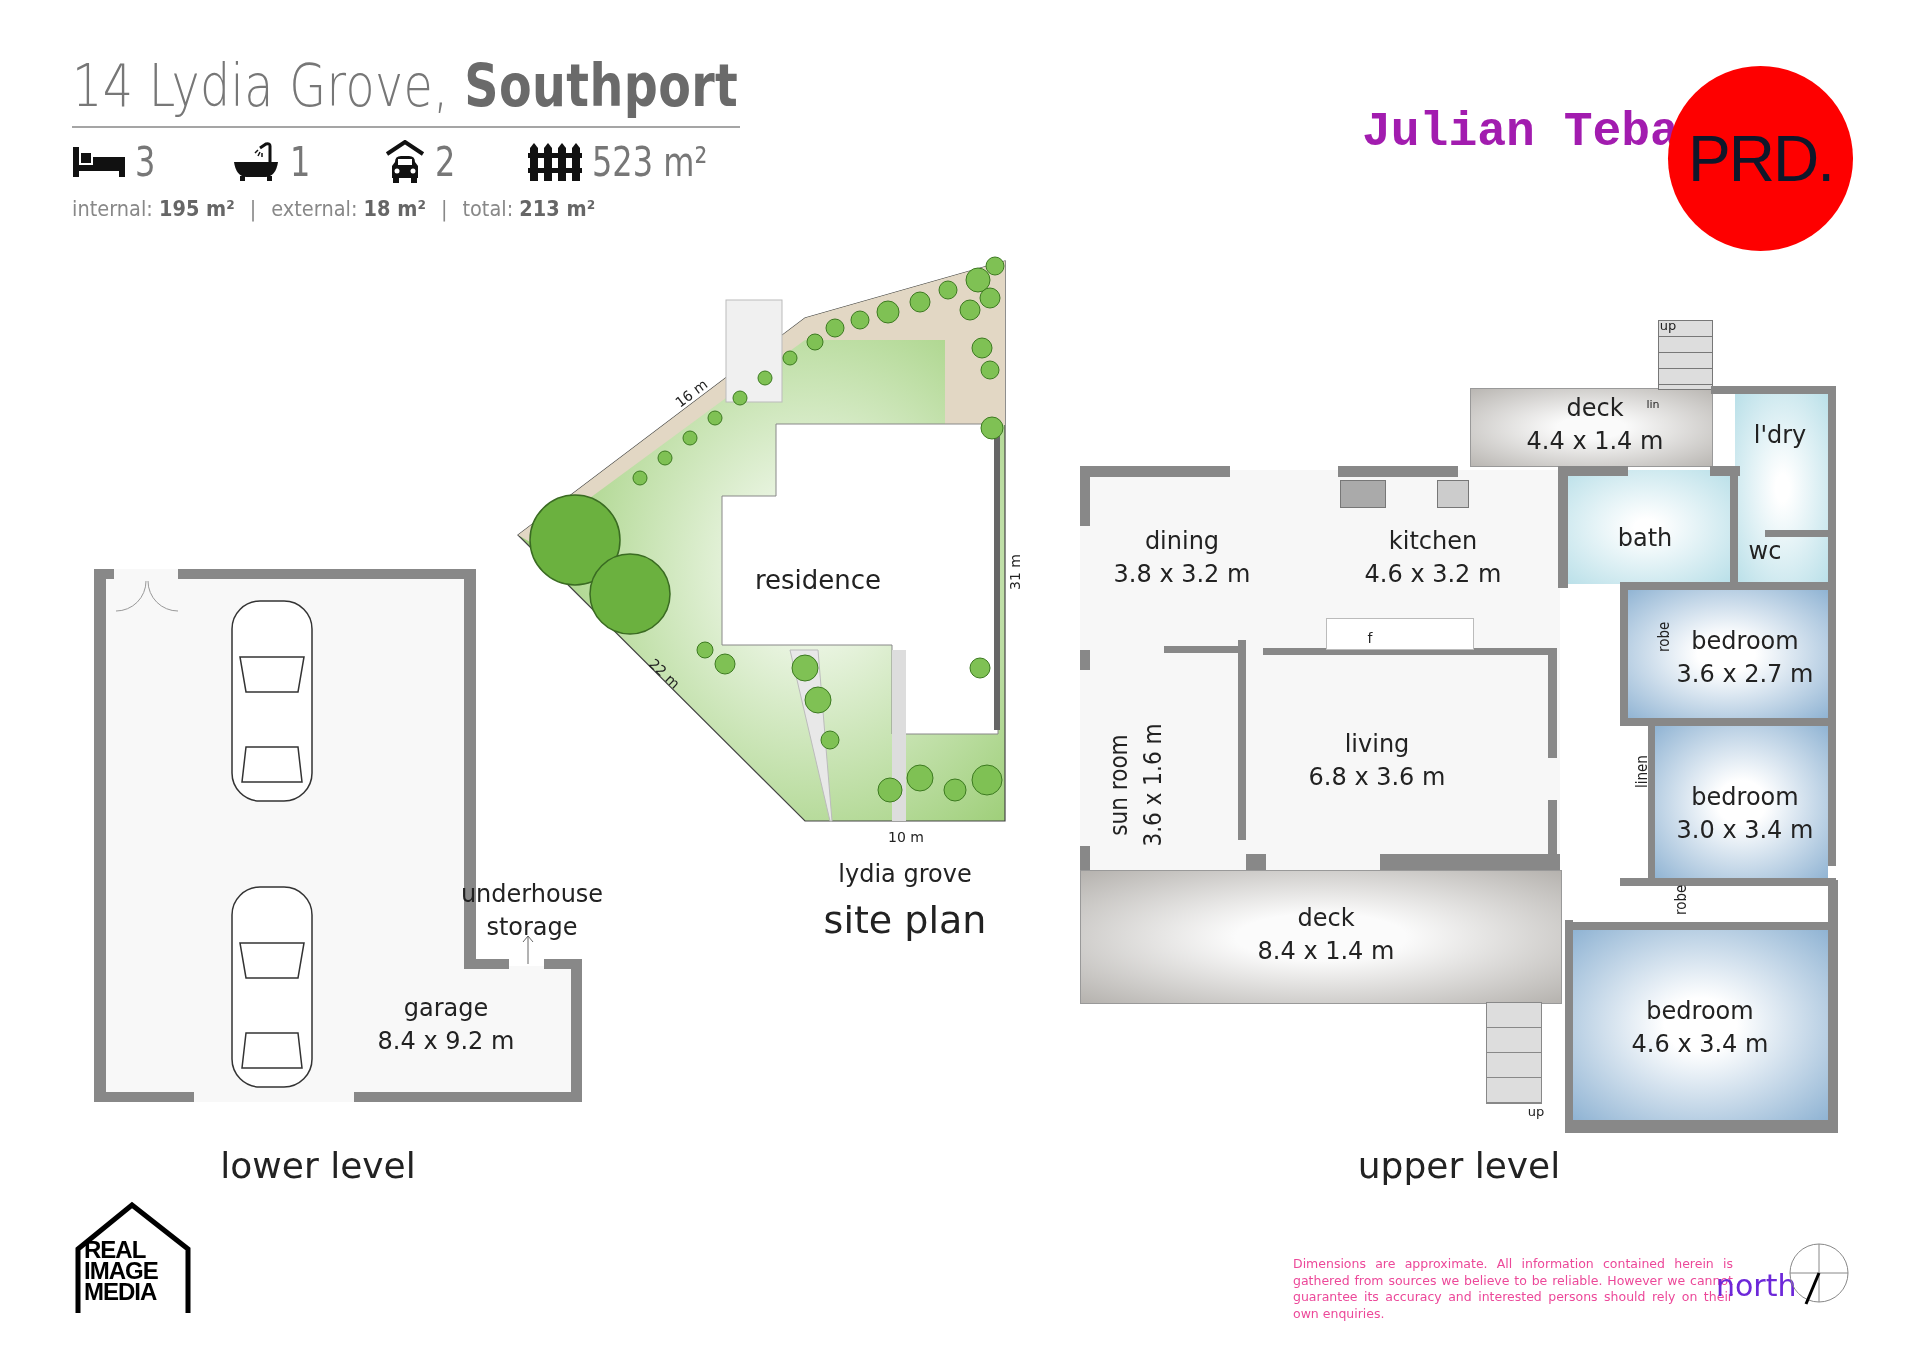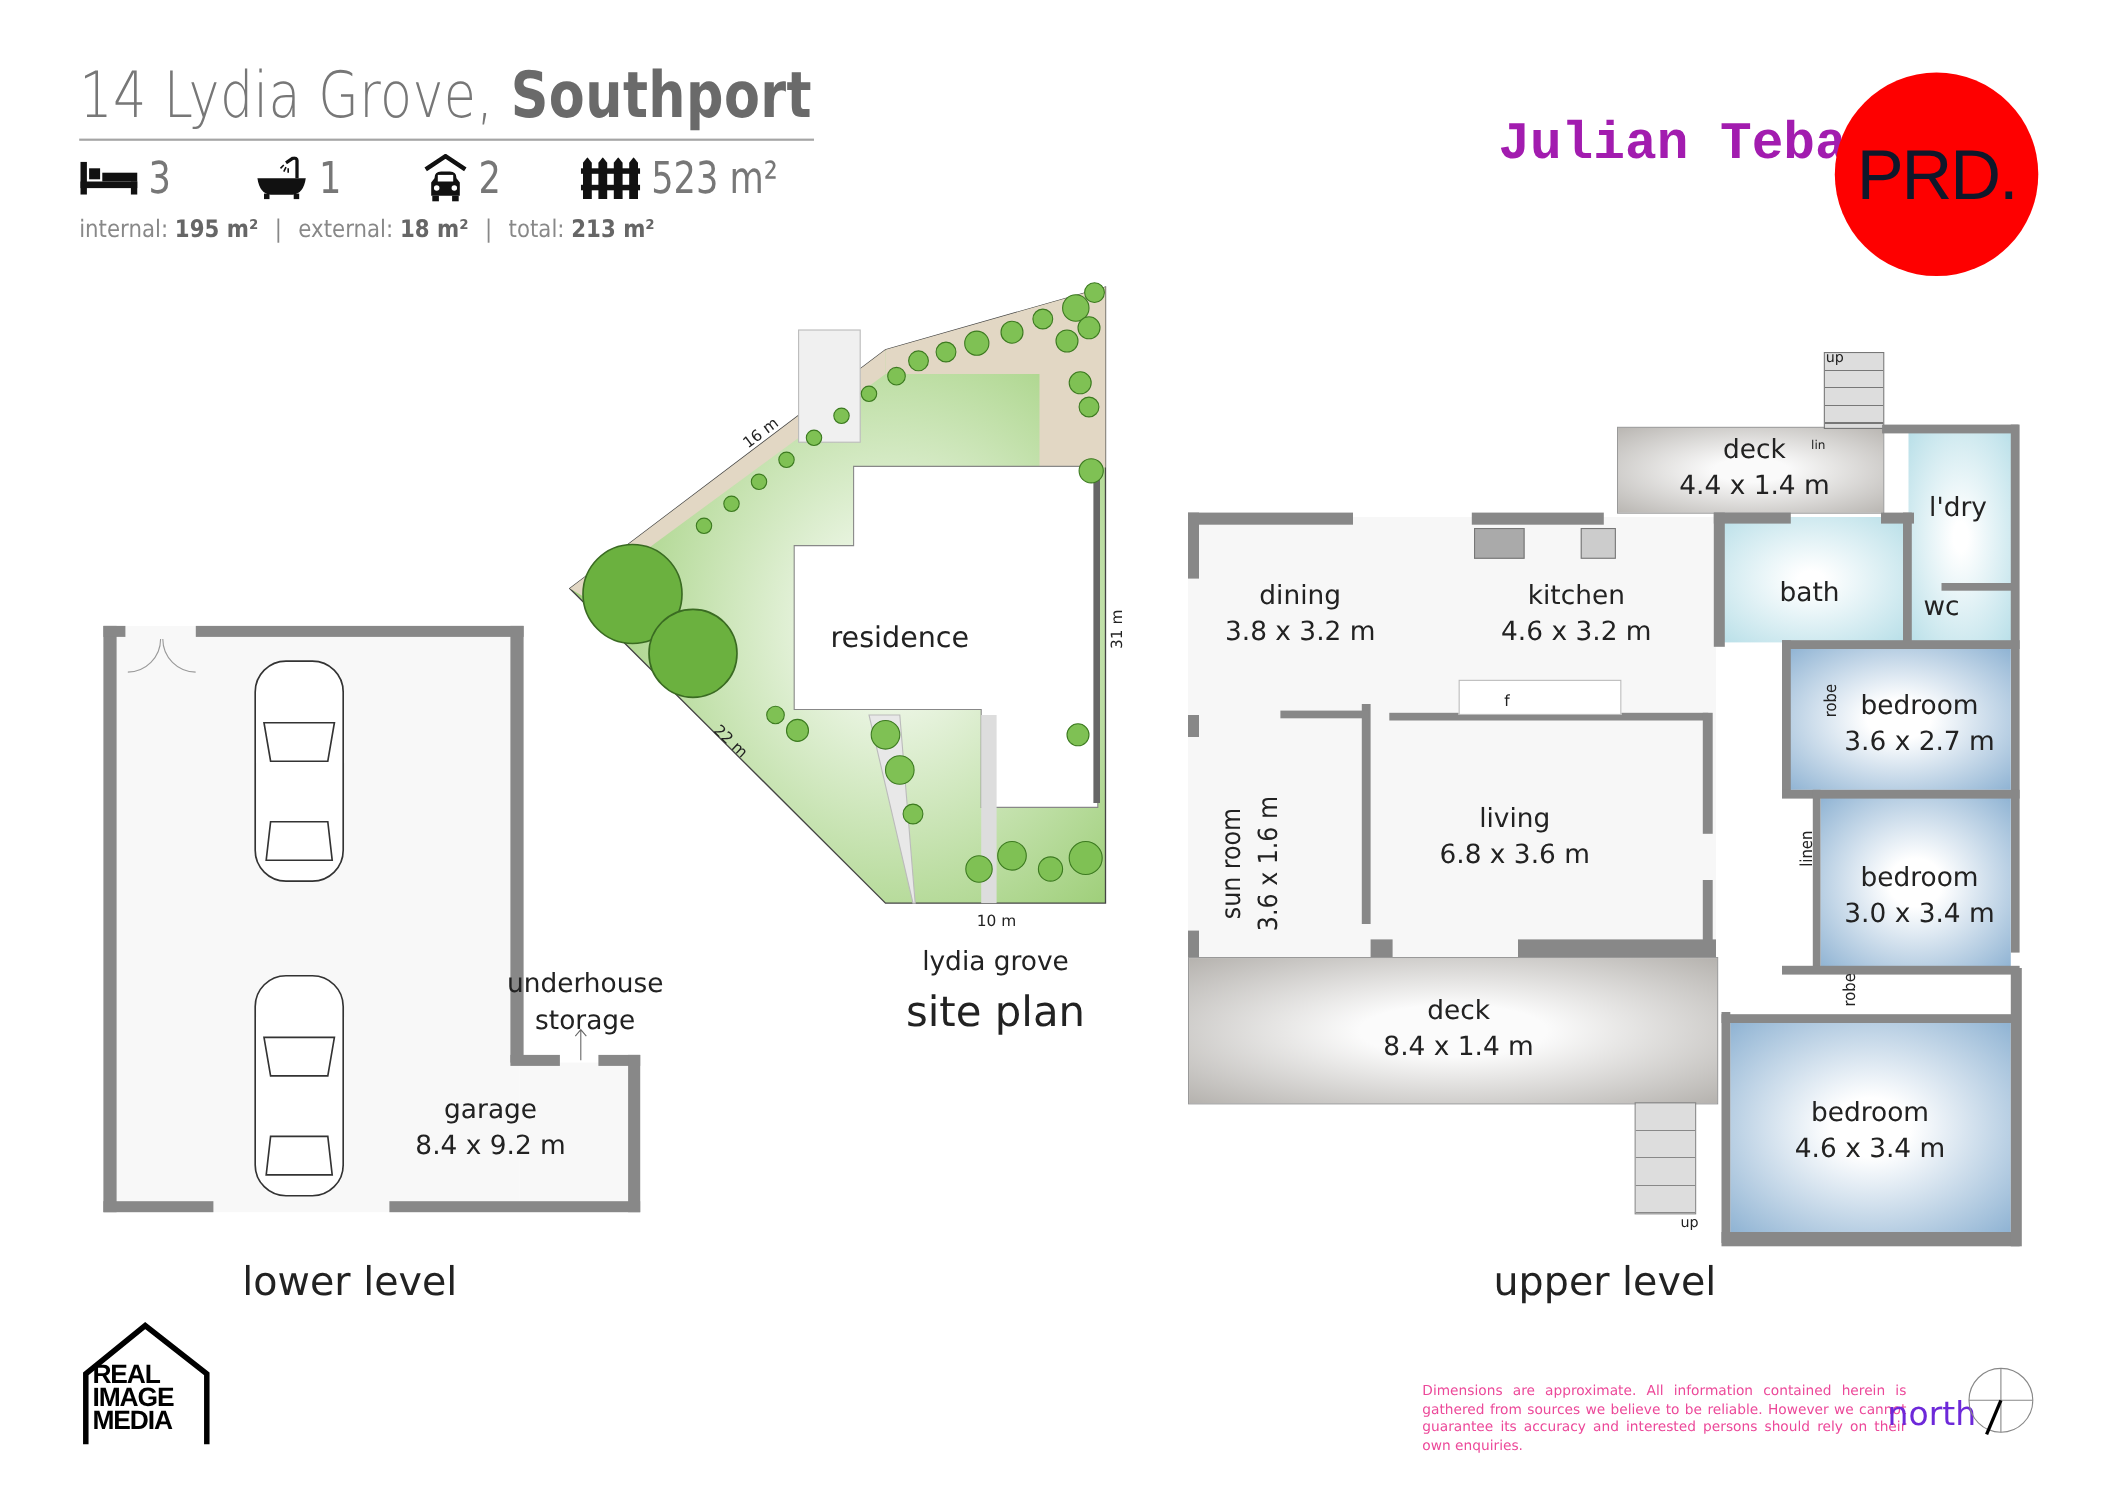--- a/index.html
+++ b/index.html
@@ -256,21 +256,21 @@
   <div style="position:absolute;left:357px;top:160px;width:30px;height:26px;background:#ccc;border:1px solid #777;"></div>
   <div style="position:absolute;left:246px;top:298px;width:146px;height:30px;border:1px solid #bbb;background:#fff;"></div>
 </div>
 
 <div class="lbl room-name" style="left:1595px;top:392px;">
   <div>deck</div>
   <div>4.4 x 1.4 m</div>
 </div>
 <div class="lbl" style="left:1668px;top:318px;font-size:13px;">up</div>
 <div class="lbl" style="left:1653px;top:398px;font-size:11px;">lin</div>
-<div class="lbl room-name" style="left:1780px;top:445px;">l'dry</div>
+<div class="lbl room-name" style="left:1780px;top:419px;">l'dry</div>
 <div class="lbl room-name" style="left:1645px;top:522px;">bath</div>
 <div class="lbl room-name" style="left:1765px;top:535px;">wc</div>
 <div class="lbl room-name" style="left:1182px;top:525px;">
   <div>dining</div>
   <div>3.8 x 3.2 m</div>
 </div>
 <div class="lbl room-name" style="left:1417px;top:525px;margin-left:16px;">
   <div>kitchen</div>
   <div>4.6 x 3.2 m</div>
 </div>

